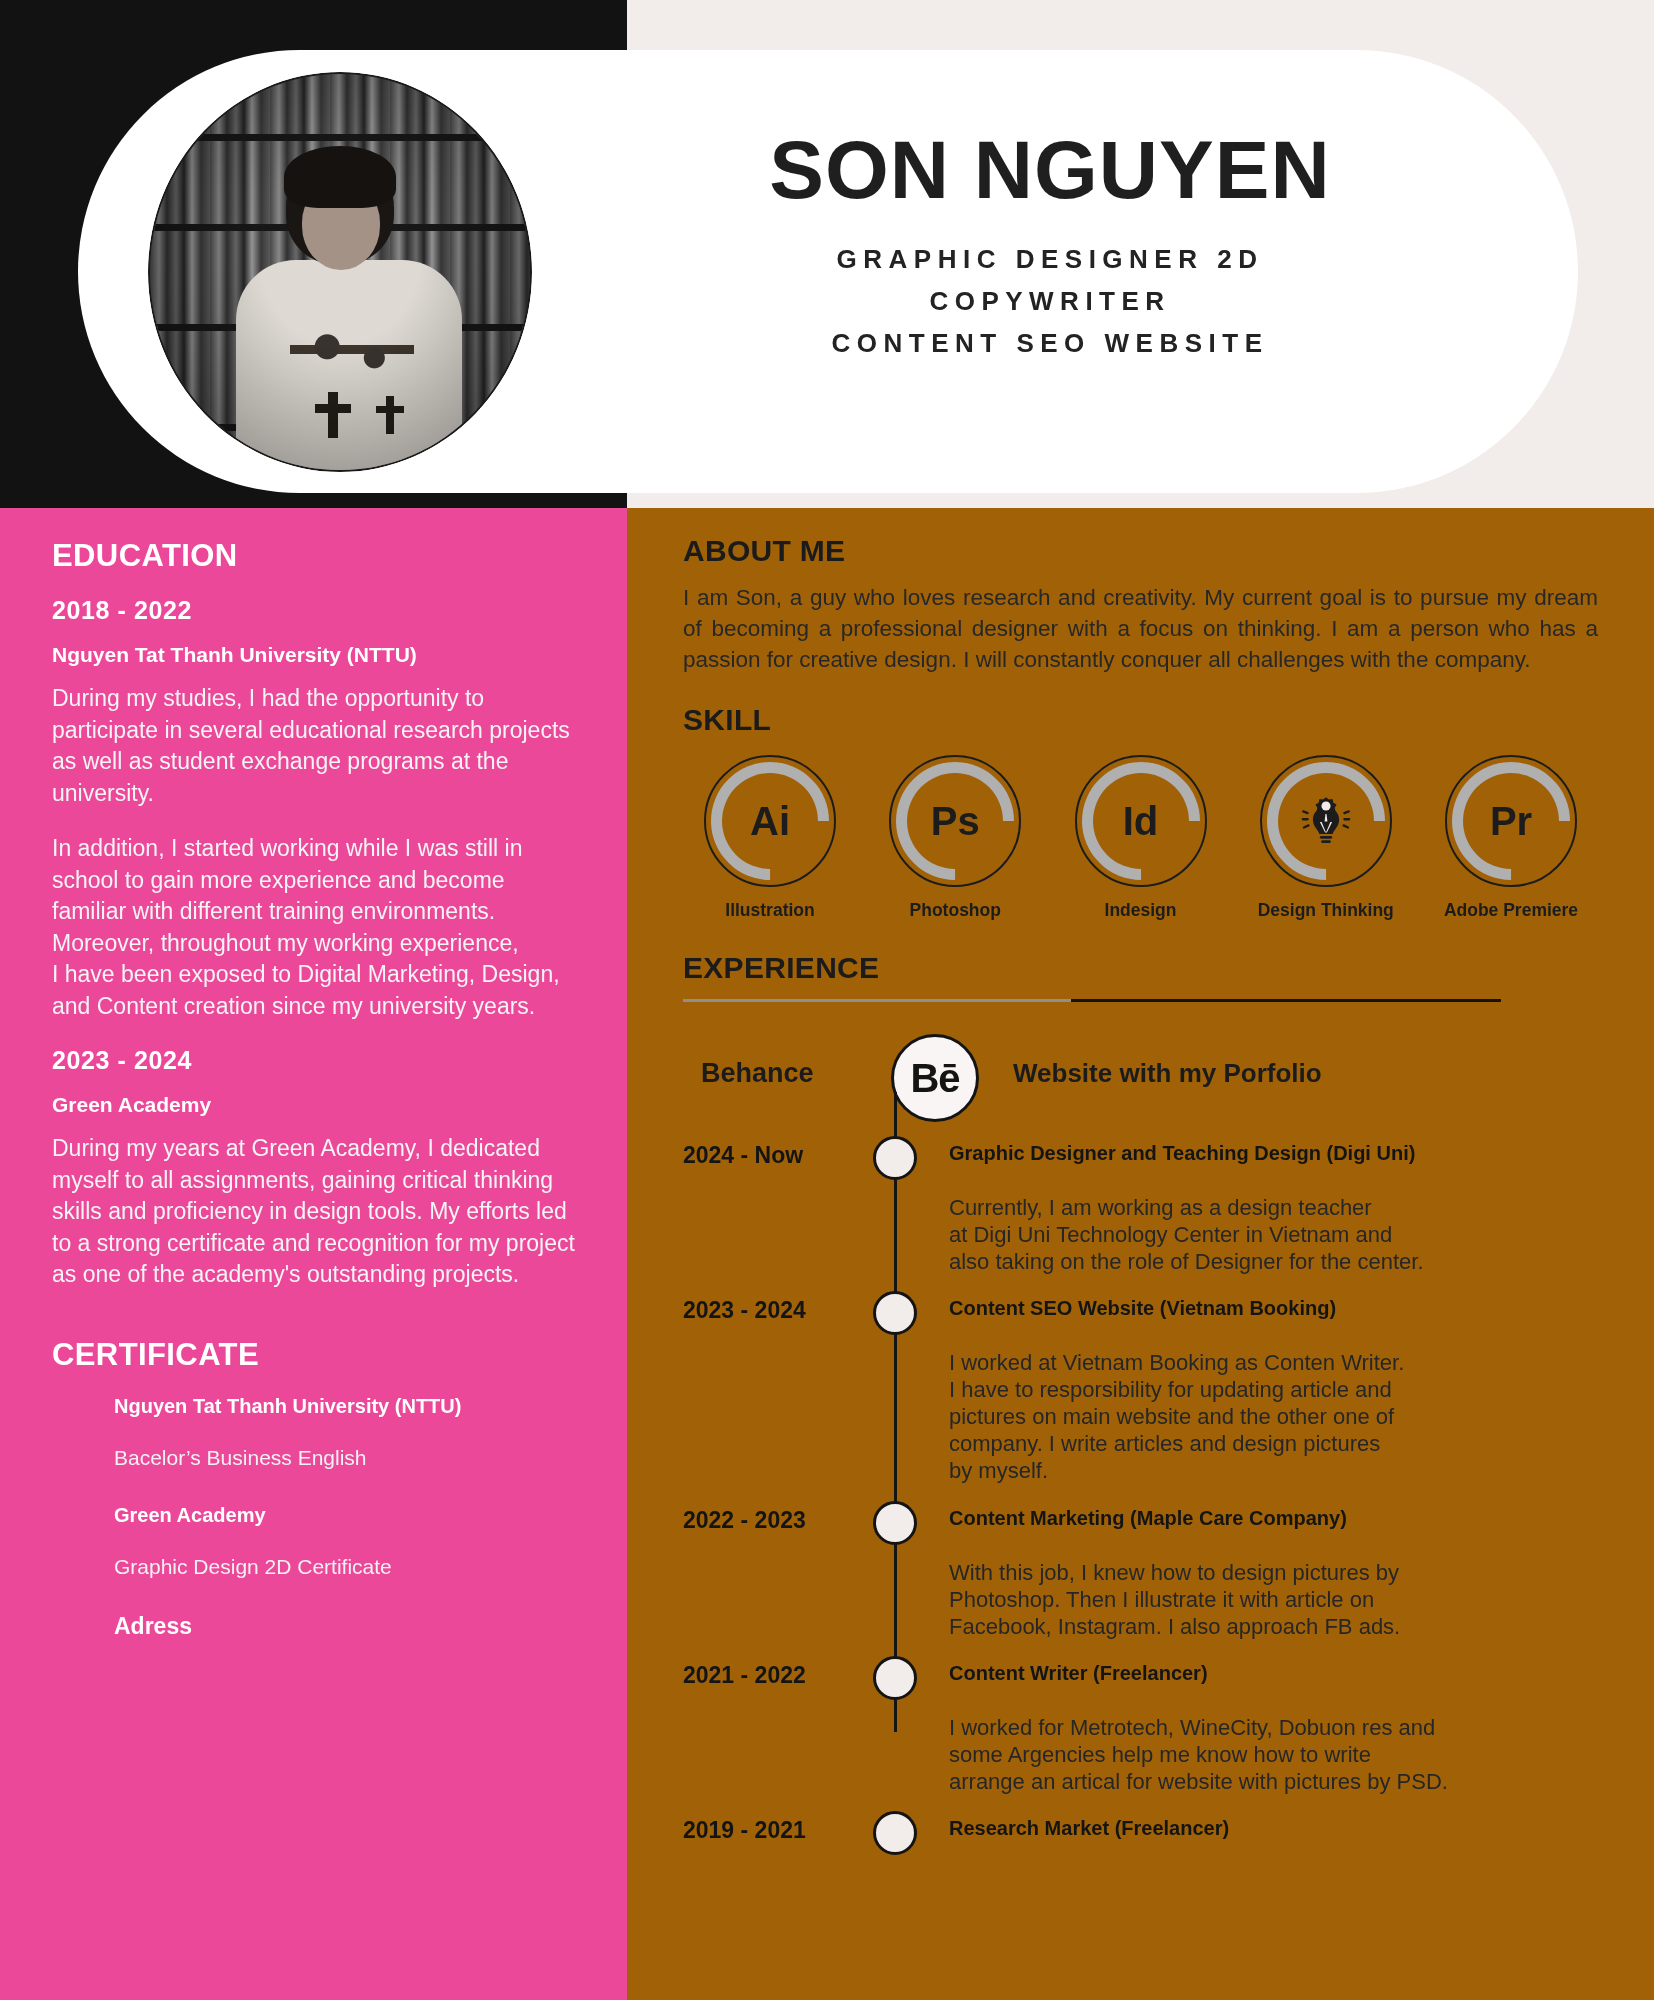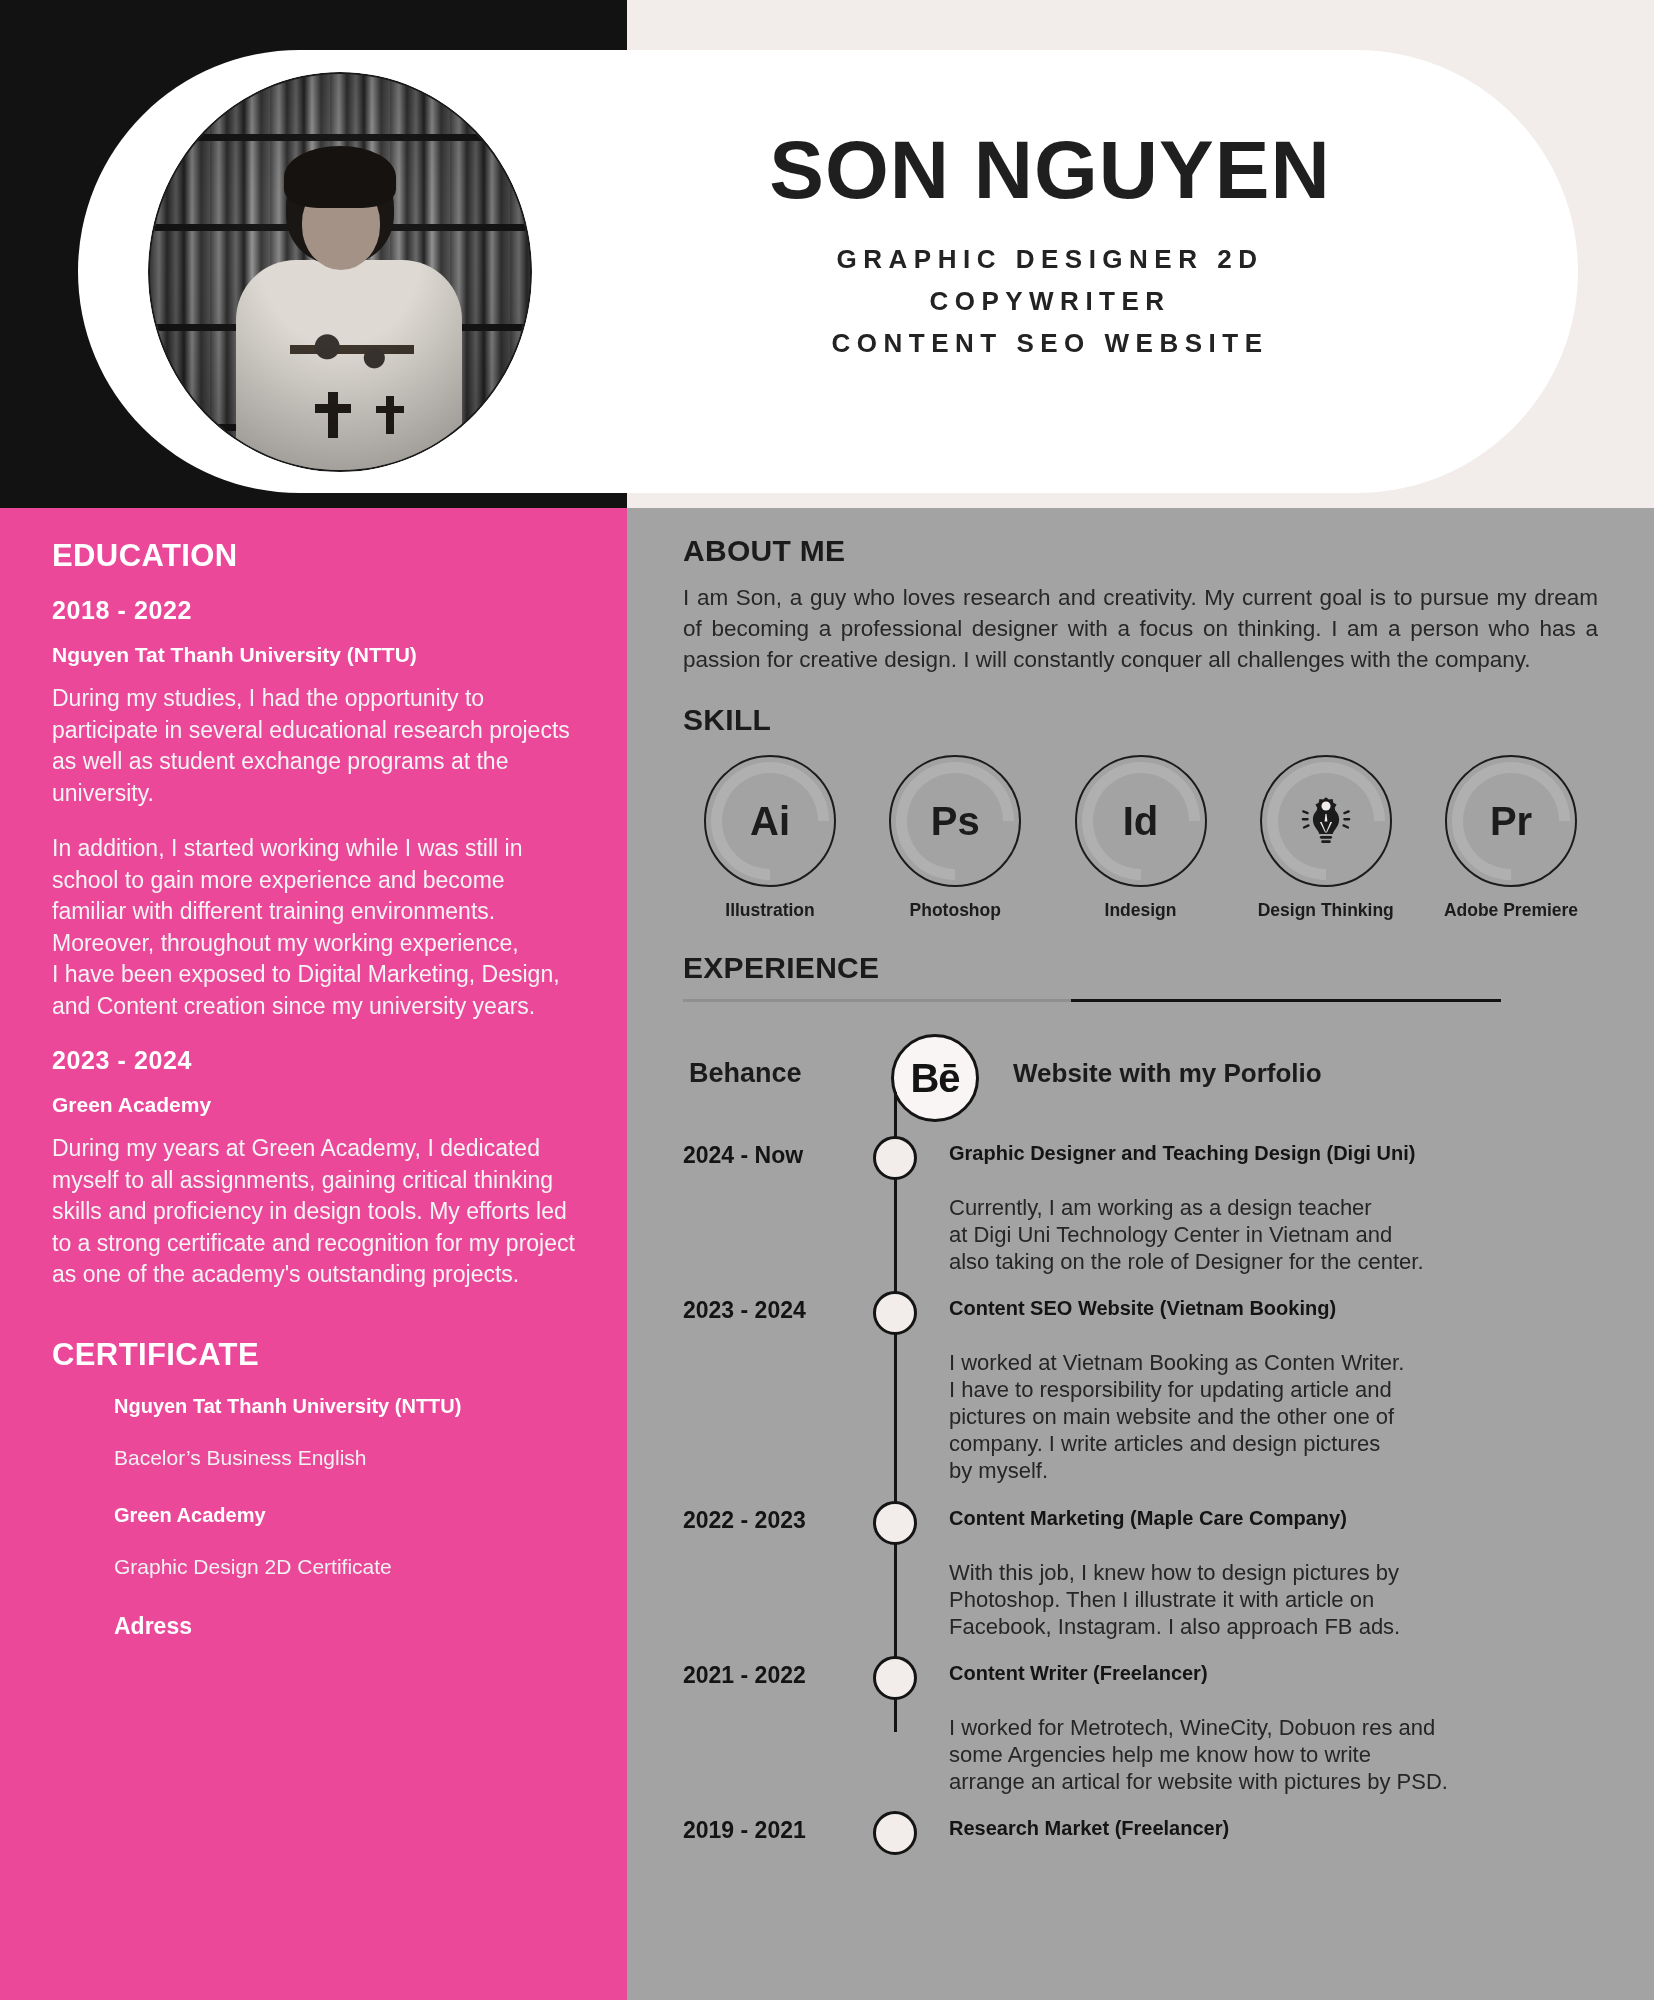--- a/index.html
+++ b/index.html
@@ -193,21 +193,21 @@
   }
   .contact-list { padding-left: 62px; }
   .contact-label { font-size: 23px; font-weight: 700; }
 
   
   .right-col {
     position: absolute;
     left: 627px; top: 508px;
     width: 1027px;
     height: 1492px;
-    background: #a3a3a3;
+    background: #a16207;
     padding: 26px 56px 0 56px;
     z-index: 2;
     overflow: hidden;
   }
   .r-title {
     font-size: 30px;
     font-weight: 700;
     color: #1b1b1b;
     letter-spacing: .3px;
     margin-bottom: 14px;
@@ -272,21 +272,21 @@
   .exp-rule .gray { position:absolute; left:0; top:0; width:388px; height:3px; background:#8f8f8f; }
   .exp-rule .black { position:absolute; left:388px; top:0; width:430px; height:3px; background:#131313; }
 
   
   .behance-row {
     position: relative;
     height: 96px;
   }
   .behance-label {
     position: absolute;
-    left: 6px; top: 30px;
+    left: 18px; top: 30px;
     font-size: 27px; font-weight: 700; color: #1b1b1b;
   }
   .behance-circle {
     position: absolute;
     left: 208px; top: 6px;
     width: 88px; height: 88px;
     border-radius: 50%;
     border: 3.5px solid #141414;
     background: #f8f5f4;
     display: flex; align-items: center; justify-content: center;

